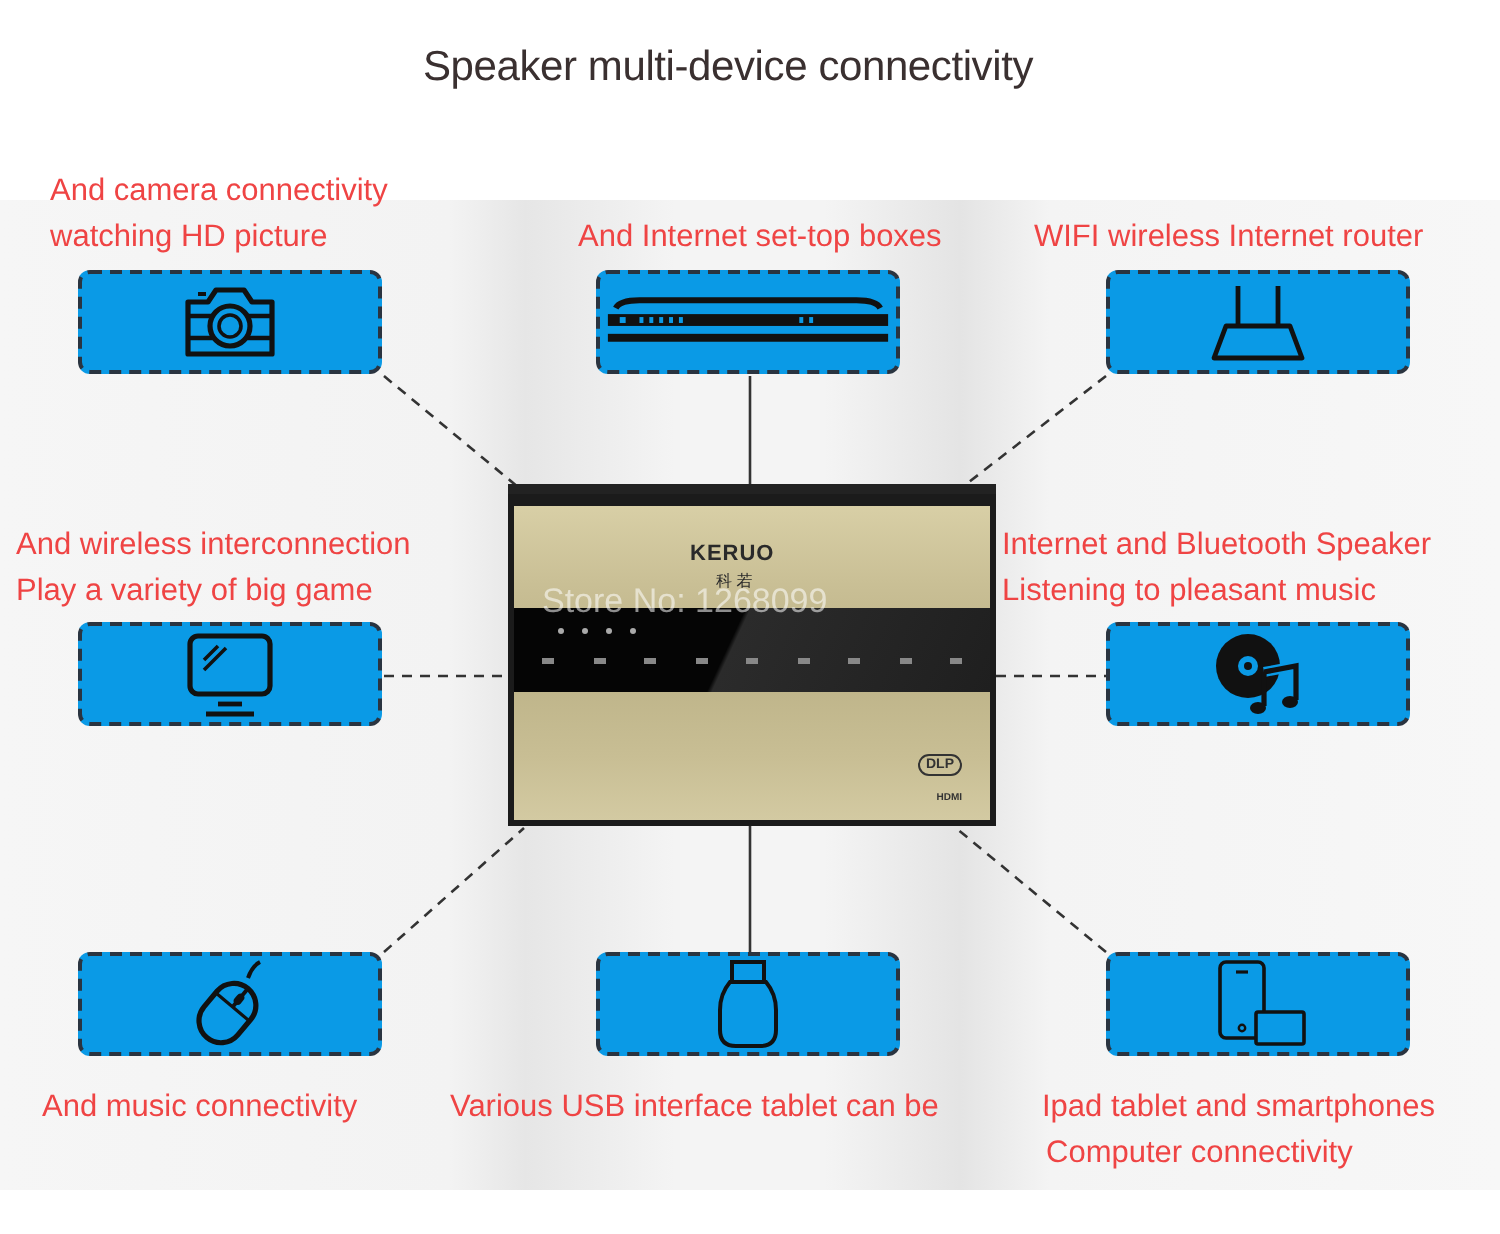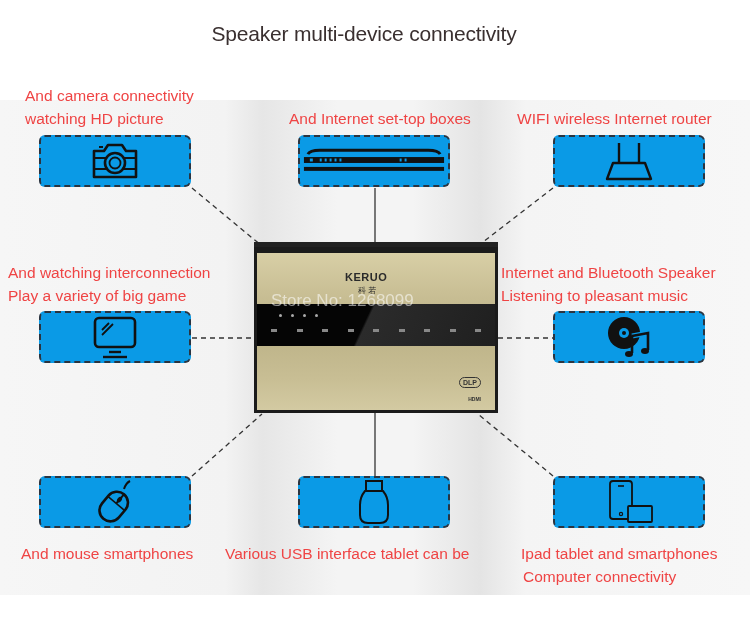--- a/index.html
+++ b/index.html
@@ -115,21 +115,21 @@
 
 <div class="label" style="left:517px;top:107px;">WIFI wireless Internet router</div>
 <div class="box" style="left:553px;top:135px;">
   <svg width="54" height="44" viewBox="0 0 54 44">
     <line x1="17" y1="4" x2="17" y2="24" stroke="#111" stroke-width="2.4"></line>
     <line x1="37" y1="4" x2="37" y2="24" stroke="#111" stroke-width="2.4"></line>
     <path d="M11 24 H43 L49 40 H5 Z" fill="none" stroke="#111" stroke-width="2.4" stroke-linejoin="round"></path>
   </svg>
 </div>
 
-<div class="label" style="left:8px;top:261px;">And watching interconnection</div>
+<div class="label" style="left:8px;top:261px;">And wireless interconnection</div>
 <div class="label" style="left:8px;top:284px;text-align:right;">Play a variety of big game</div>
 <div class="box" style="left:39px;top:311px;">
   <svg width="50" height="46" viewBox="0 0 50 46">
     <rect x="5" y="4" width="40" height="29" rx="4" fill="none" stroke="#111" stroke-width="2.6"></rect>
     <line x1="12" y1="16" x2="19" y2="9" stroke="#111" stroke-width="1.8"></line>
     <line x1="12" y1="21" x2="23" y2="10" stroke="#111" stroke-width="1.8"></line>
     <line x1="19" y1="38" x2="31" y2="38" stroke="#111" stroke-width="2.4"></line>
     <line x1="13" y1="43" x2="37" y2="43" stroke="#111" stroke-width="2.4"></line>
   </svg>
 </div>
@@ -153,21 +153,21 @@
   <svg width="50" height="46" viewBox="0 0 50 46">
     <g transform="rotate(40 25 26)">
       <rect x="14" y="12" width="22" height="32" rx="11" fill="none" stroke="#111" stroke-width="2.6"></rect>
       <line x1="25" y1="12" x2="25" y2="24" stroke="#111" stroke-width="2"></line>
       <line x1="14" y1="24" x2="36" y2="24" stroke="#111" stroke-width="1.6"></line>
       <rect x="23" y="16" width="4" height="6" rx="2" fill="#111"></rect>
     </g>
     <path d="M34 10 Q36 4 40 2" fill="none" stroke="#111" stroke-width="2"></path>
   </svg>
 </div>
-<div class="label" style="left:21px;top:542px;">And mouse smartphones</div>
+<div class="label" style="left:21px;top:542px;">And music connectivity</div>
 
 <div class="box" style="left:298px;top:476px;">
   <svg width="36" height="46" viewBox="0 0 36 46">
     <rect x="10" y="2" width="16" height="10" fill="none" stroke="#111" stroke-width="2"></rect>
     <path d="M9 12 H27 Q32 18 32 26 V36 Q32 44 24 44 H12 Q4 44 4 36 V26 Q4 18 9 12 Z" fill="none" stroke="#111" stroke-width="2"></path>
   </svg>
 </div>
 <div class="label" style="left:225px;top:542px;">Various USB interface tablet can be</div>
 
 <div class="box" style="left:553px;top:476px;">

